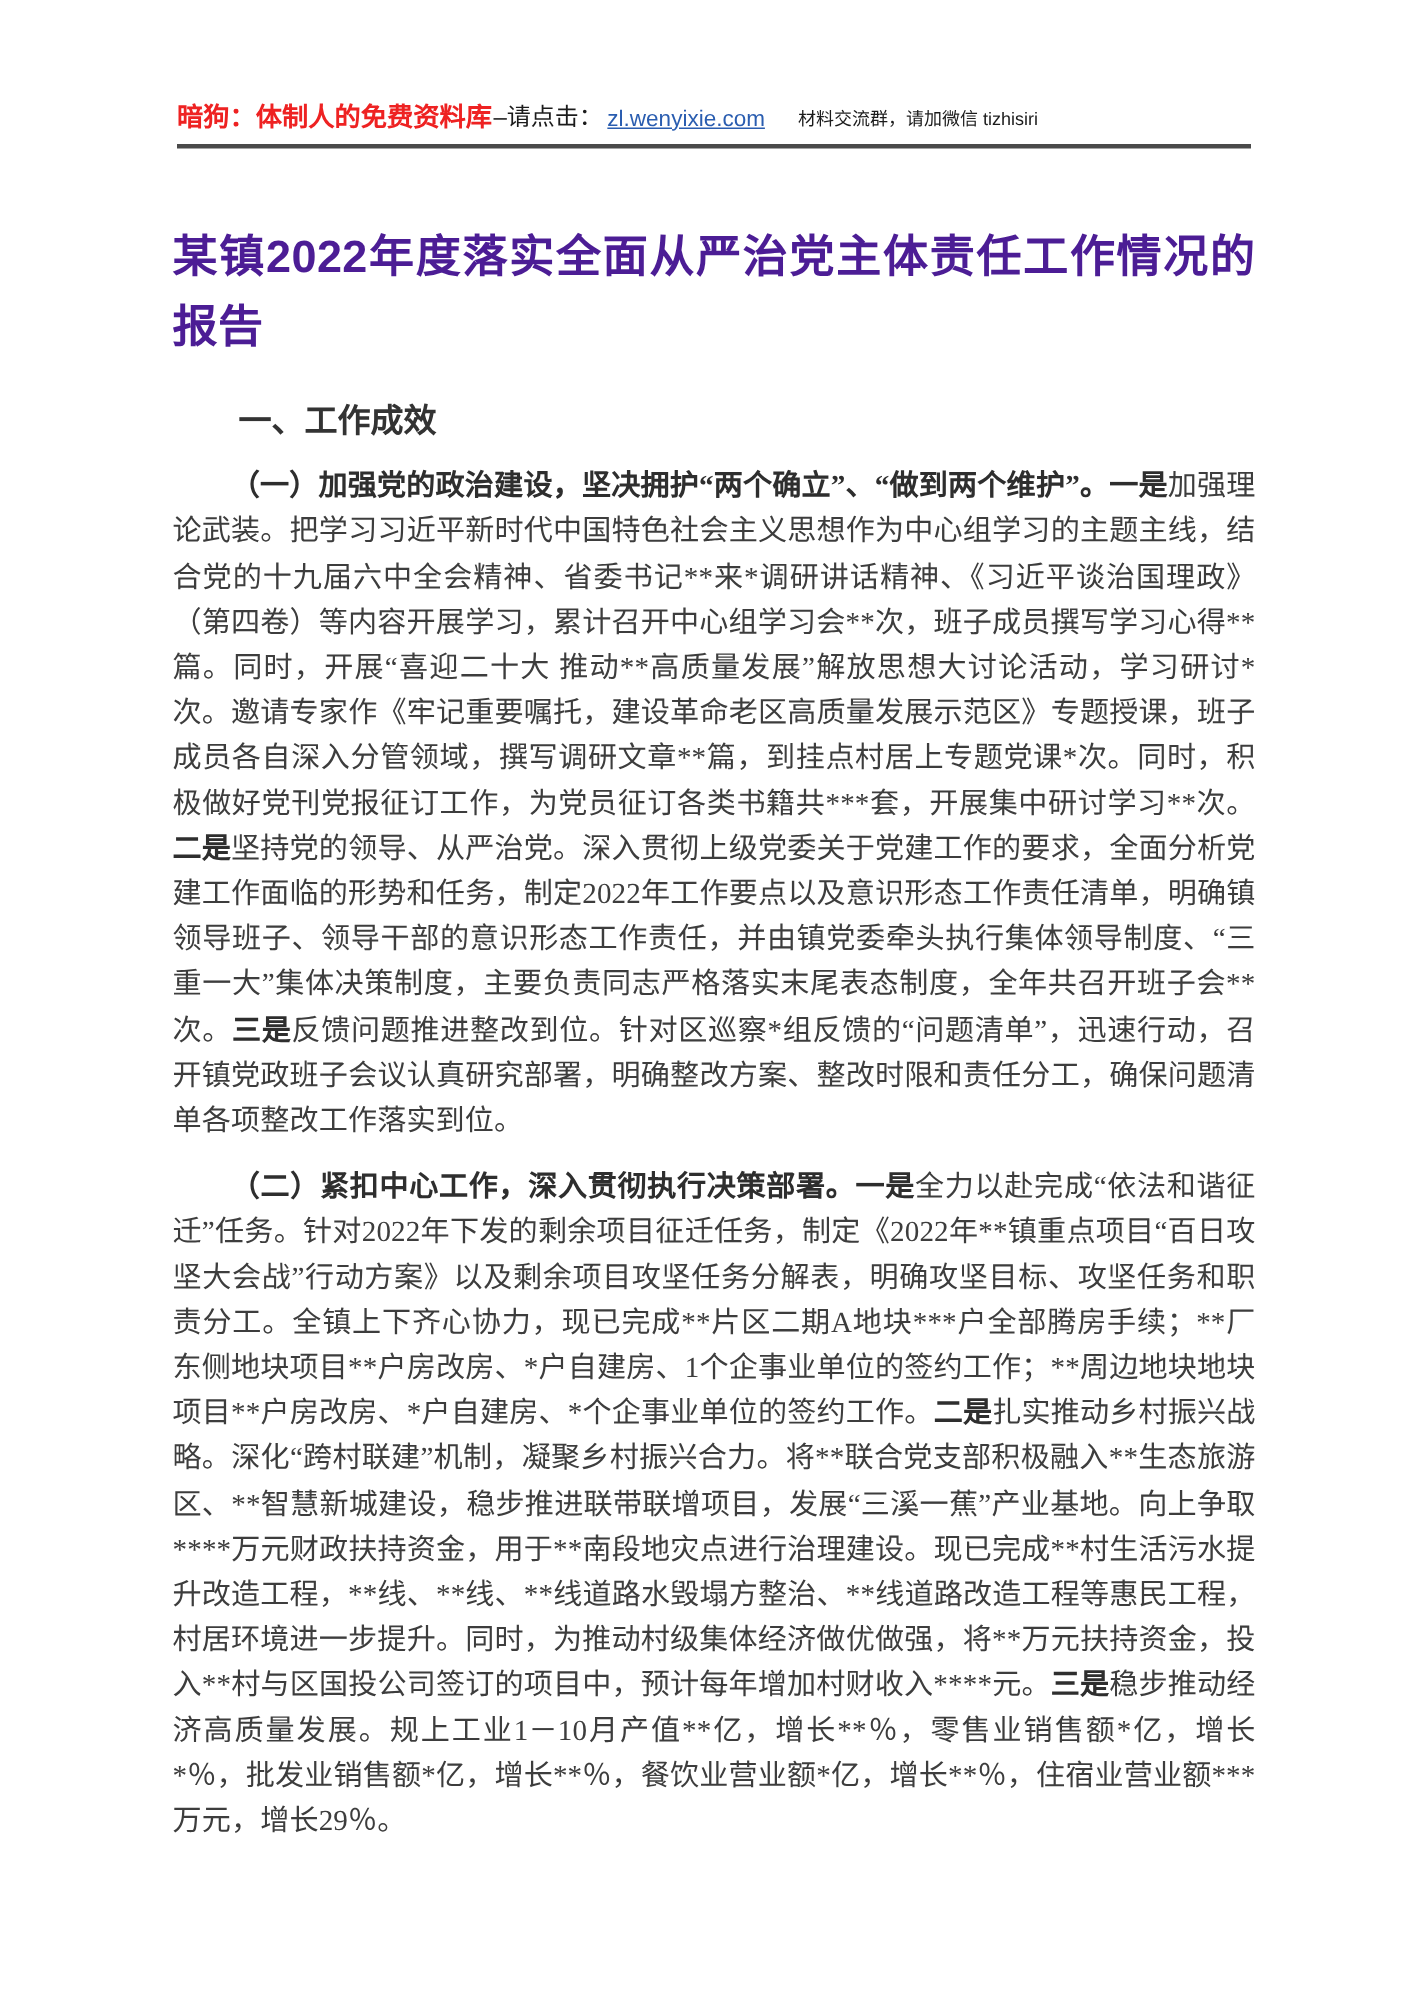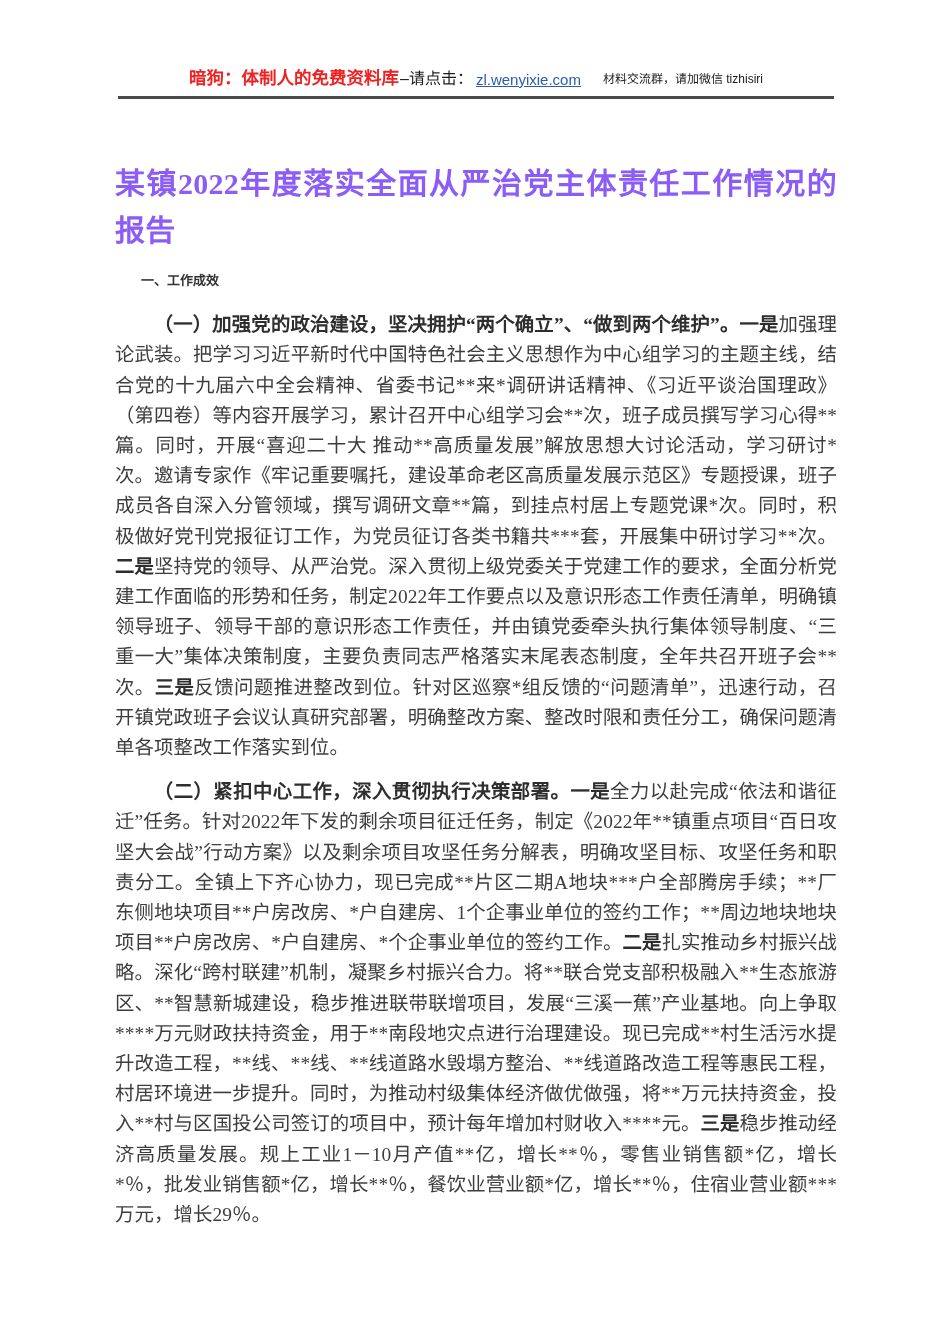--- a/index.html
+++ b/index.html
@@ -28,21 +28,20 @@
 
   
   .promo-banner {
     position: absolute;
     left: 118px;
     top: 62px;
     width: 716px;
     height: 34px;
     display: flex;
     align-items: center;
-    justify-content: center;
     white-space: nowrap;
     font-family: "Liberation Sans", "DejaVu Sans", sans-serif;
     font-size: 16.5px;
     line-height: 1;
     letter-spacing: 0px;
   }
   .promo-red {
     color: #ee2222;
     font-weight: 700;
     font-size: 17.5px;
@@ -74,28 +73,28 @@
     top: 96px;
     width: 716px;
     height: 3px;
     background: #4a4a4a;
   }
 
   
   .doc-title {
     position: absolute;
     left: 115px;
-    top: 160px;
+    top: 148px;
     width: 722px;
     margin: 0;
-    font-family: Liberation Serif, serif;
+    font-family: Liberation Sans, sans-serif;
     font-weight: 700;
     font-size: 30px;
     line-height: 47px;
-    color: #8b5cf6;
+    color: #4c1d95;
     letter-spacing: 0.3px;
     text-align: justify;
     text-justify: inter-ideograph;
   }
 
   
   .doc-body {
     position: absolute;
     left: 115px;
     top: 252px;
@@ -114,21 +113,21 @@
     letter-spacing: 0.1px;
     word-break: break-all;
   }
   .para.gap {
     margin-top: 14px;
   }
   .heading {
     margin: 0;
     font-family: "Liberation Sans", "DejaVu Sans", serif;
     font-weight: 700;
-    font-size: 13px;
+    font-size: 22px;
     line-height: 30.2px;
     color: #333333;
     text-indent: 2em;
   }
   .heading.gap {
     margin-top: 14px;
   }
   b, .b {
     font-weight: 700;
     color: #2e2e2e;

